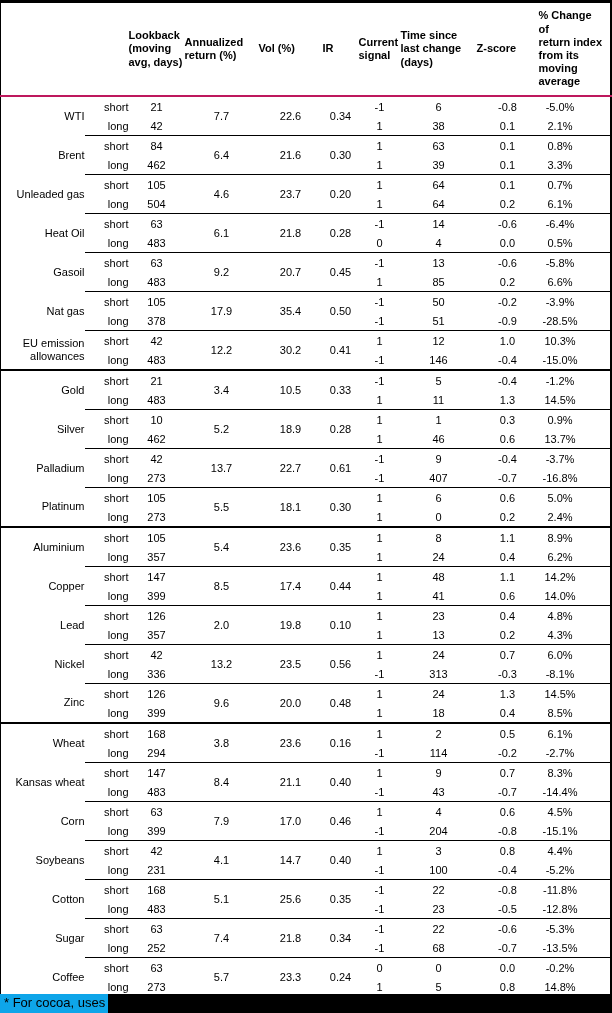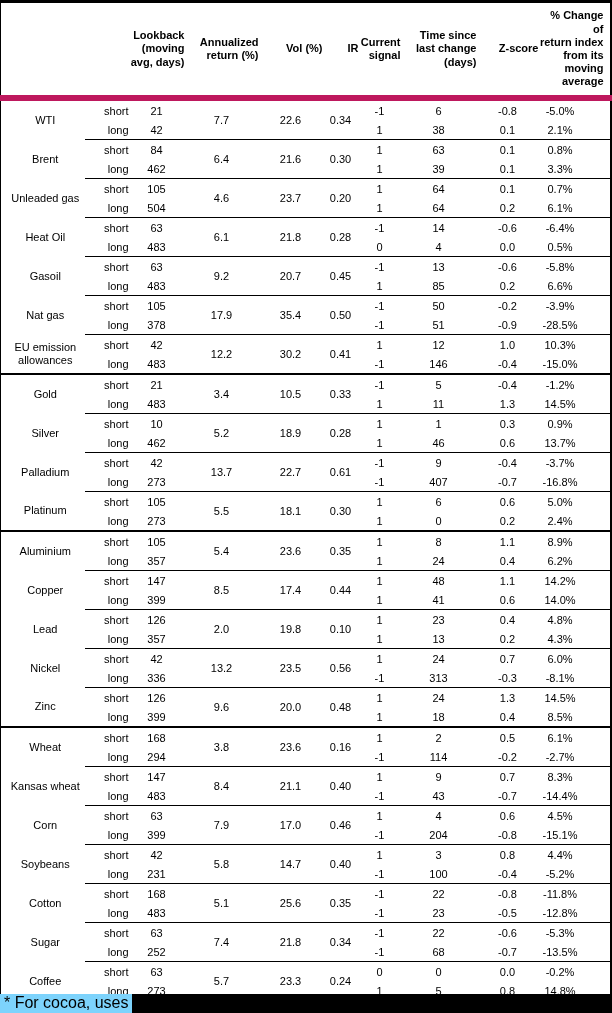--- a/index.html
+++ b/index.html
@@ -30,38 +30,38 @@
   col.c-sig      { width: 42px; }
   col.c-time     { width: 76px; }
   col.c-z        { width: 62px; }
   col.c-chg      { width: 72px; }
 
   thead td {
     height: 92px;
     padding: 0;
     font-size: 11px;
     font-weight: bold;
-    text-align: right;
+    text-align: left;
     vertical-align: middle;
     white-space: pre-line;
     line-height: 1.2;
-    border-bottom: 6px solid #be185d;
+    border-bottom: 2px solid #be185d;
   }
   thead td.h-chg { padding-right: 6px; }
 
   tbody td {
     height: 19px;
     padding: 0;
     font-size: 11px;
     text-align: center;
     vertical-align: middle;
     white-space: nowrap;
   }
   tbody td.name {
-    text-align: center;
+    text-align: right;
     padding-left: 5px;
     line-height: 1.15;
     white-space: normal;
     margin-left: 31px;
   }
   tbody td.horizon { text-align: right; padding-left: 3px; }
   tbody td.chg { padding-right: 28px; }
 
   tbody td.sep  { border-bottom: 1px solid #000; }
   tbody td.gend { border-bottom: 2px solid #000; }
@@ -69,22 +69,22 @@
   .footer {
     position: absolute;
     left: 0;
     bottom: 0;
     width: 612px;
     height: 19px;
     display: flex;
     align-items: stretch;
   }
   .footnote {
-    background: #7dd3fc;
-    font-size: 16px;
+    background: #0ea5e9;
+    font-size: 13px;
     line-height: 17px;
     padding: 0 3px 0 4px;
     white-space: nowrap;
   }
   .redaction { flex: 1; background: #000000; }
 </style>
 </head>
 <body>
 
 <div class="page">
@@ -504,21 +504,21 @@
           <td class="sep">399</td>
           <td class="sep">-1</td>
           <td class="sep">204</td>
           <td class="sep">-0.8</td>
           <td class="chg sep">-15.1%</td>
         </tr>
         <tr>
           <td class="name" rowspan="2">Soybeans</td>
           <td class="horizon">short</td>
           <td>42</td>
-          <td class="sep" rowspan="2">5.8</td>
+          <td class="sep" rowspan="2">4.1</td>
           <td class="sep" rowspan="2">14.7</td>
           <td class="sep" rowspan="2">0.40</td>
           <td>1</td>
           <td>3</td>
           <td>0.8</td>
           <td class="chg">4.4%</td>
         </tr>
         <tr>
           <td class="horizon sep">long</td>
           <td class="sep">231</td>

